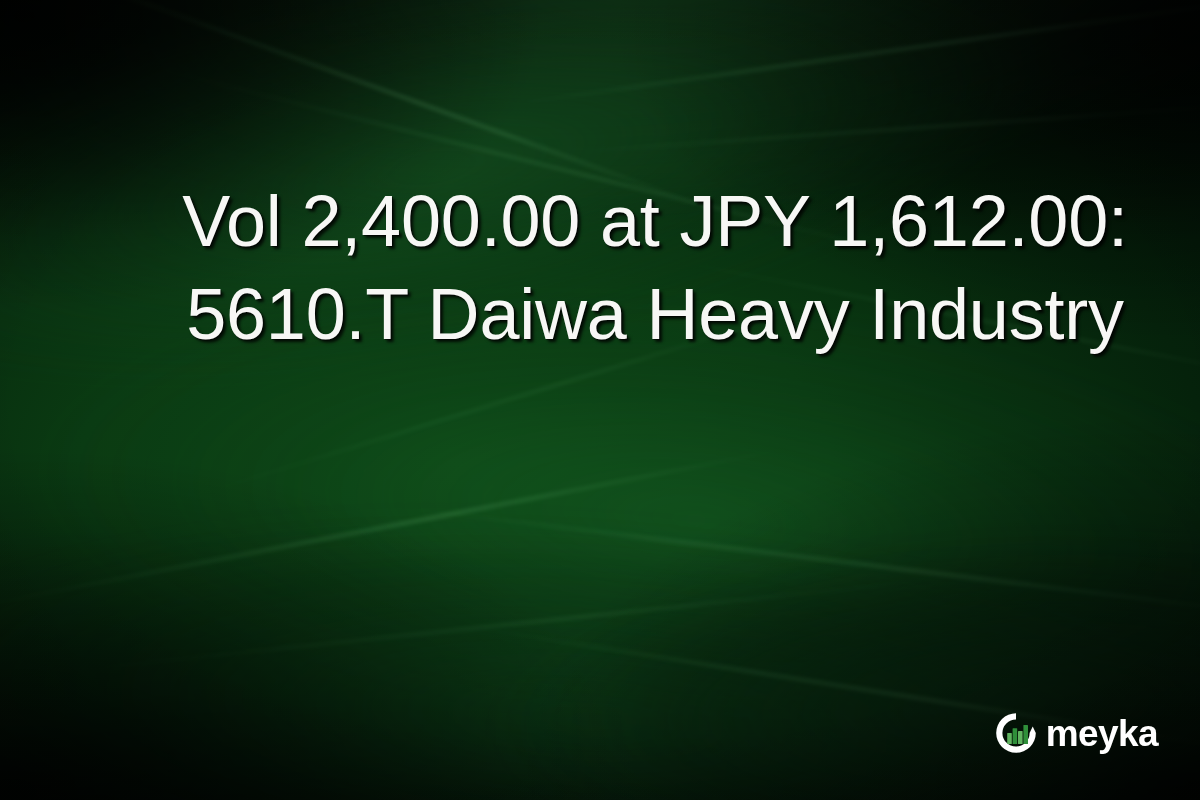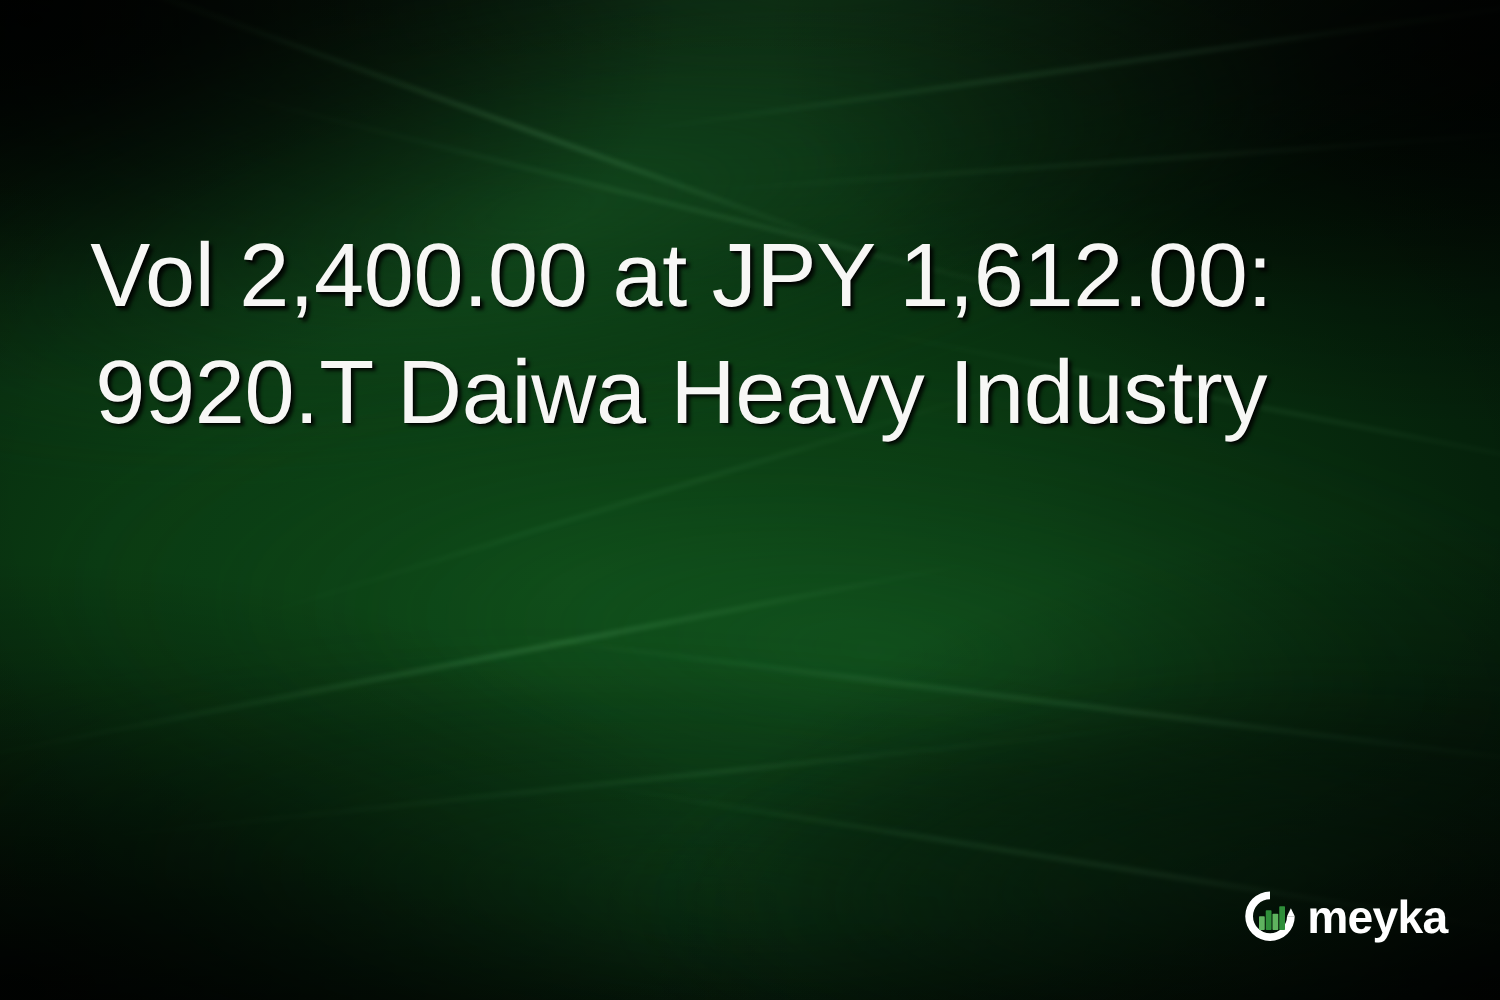--- a/index.html
+++ b/index.html
@@ -109,21 +109,21 @@
   }
 
   
   .headline-wrap {
     position: absolute;
     left: 0;
     right: 0;
     top: 175px;
     display: flex;
     flex-direction: column;
-    align-items: flex-start;
+    align-items: flex-end;
     z-index: 5;
   }
 
   .headline {
     width: 1090px;
     margin: 0;
     text-align: center;
     color: #f7f7f5;
     font-family: "Liberation Sans", sans-serif;
     font-weight: 400;
@@ -189,21 +189,21 @@
   <div class="streak streak-8"></div>
   <div class="streak streak-9"></div>
   <div class="streak streak-10"></div>
 
   <div class="bg-corner-dark"></div>
   <div class="bg-vignette"></div>
 
   <div class="headline-wrap">
     <h1 class="headline">
       <span class="line">Vol 2,400.00 at JPY 1,612.00:</span>
-      <span class="line">9920.T Daiwa Heavy Industry</span>
+      <span class="line">5610.T Daiwa Heavy Industry</span>
     </h1>
   </div>
 
   <div class="logo">
     <svg class="logo-mark" viewBox="0 0 46 46" aria-hidden="true">
 
       <path d="M23 3.2
                A19.8 19.8 0 1 0 42.8 23
                L36.6 23
                A13.6 13.6 0 1 1 23 9.4 Z" fill="#ffffff"></path>

